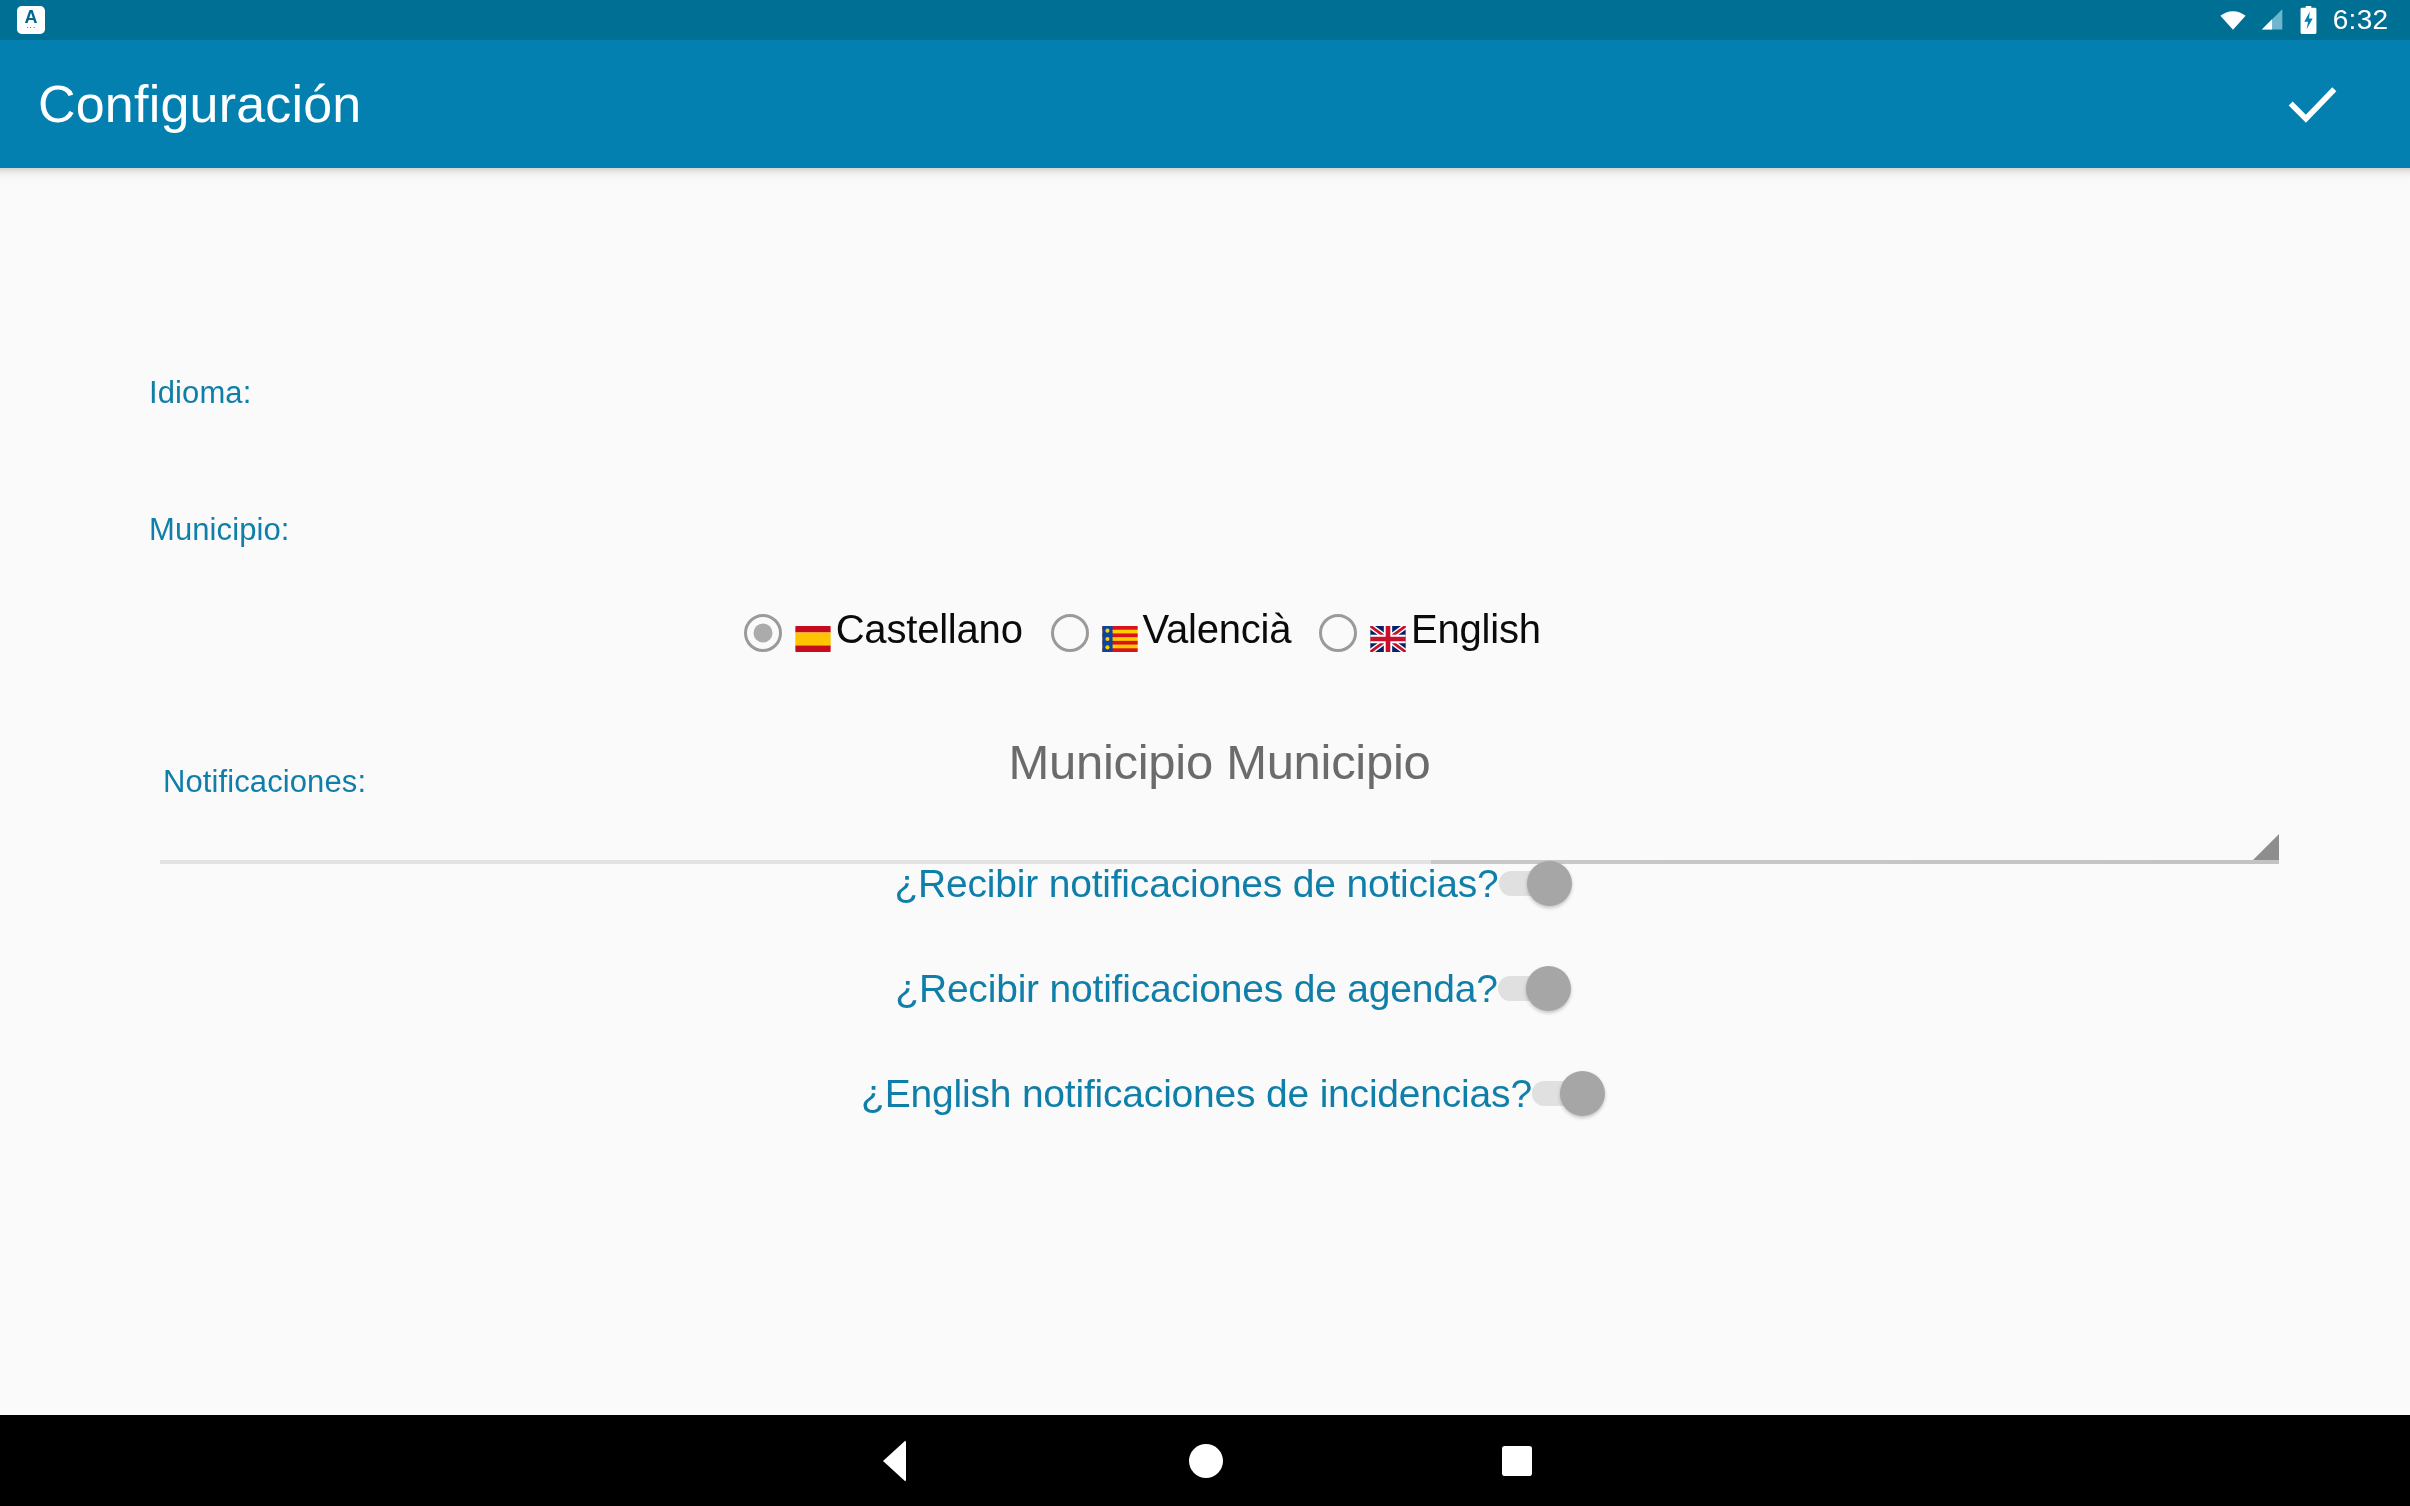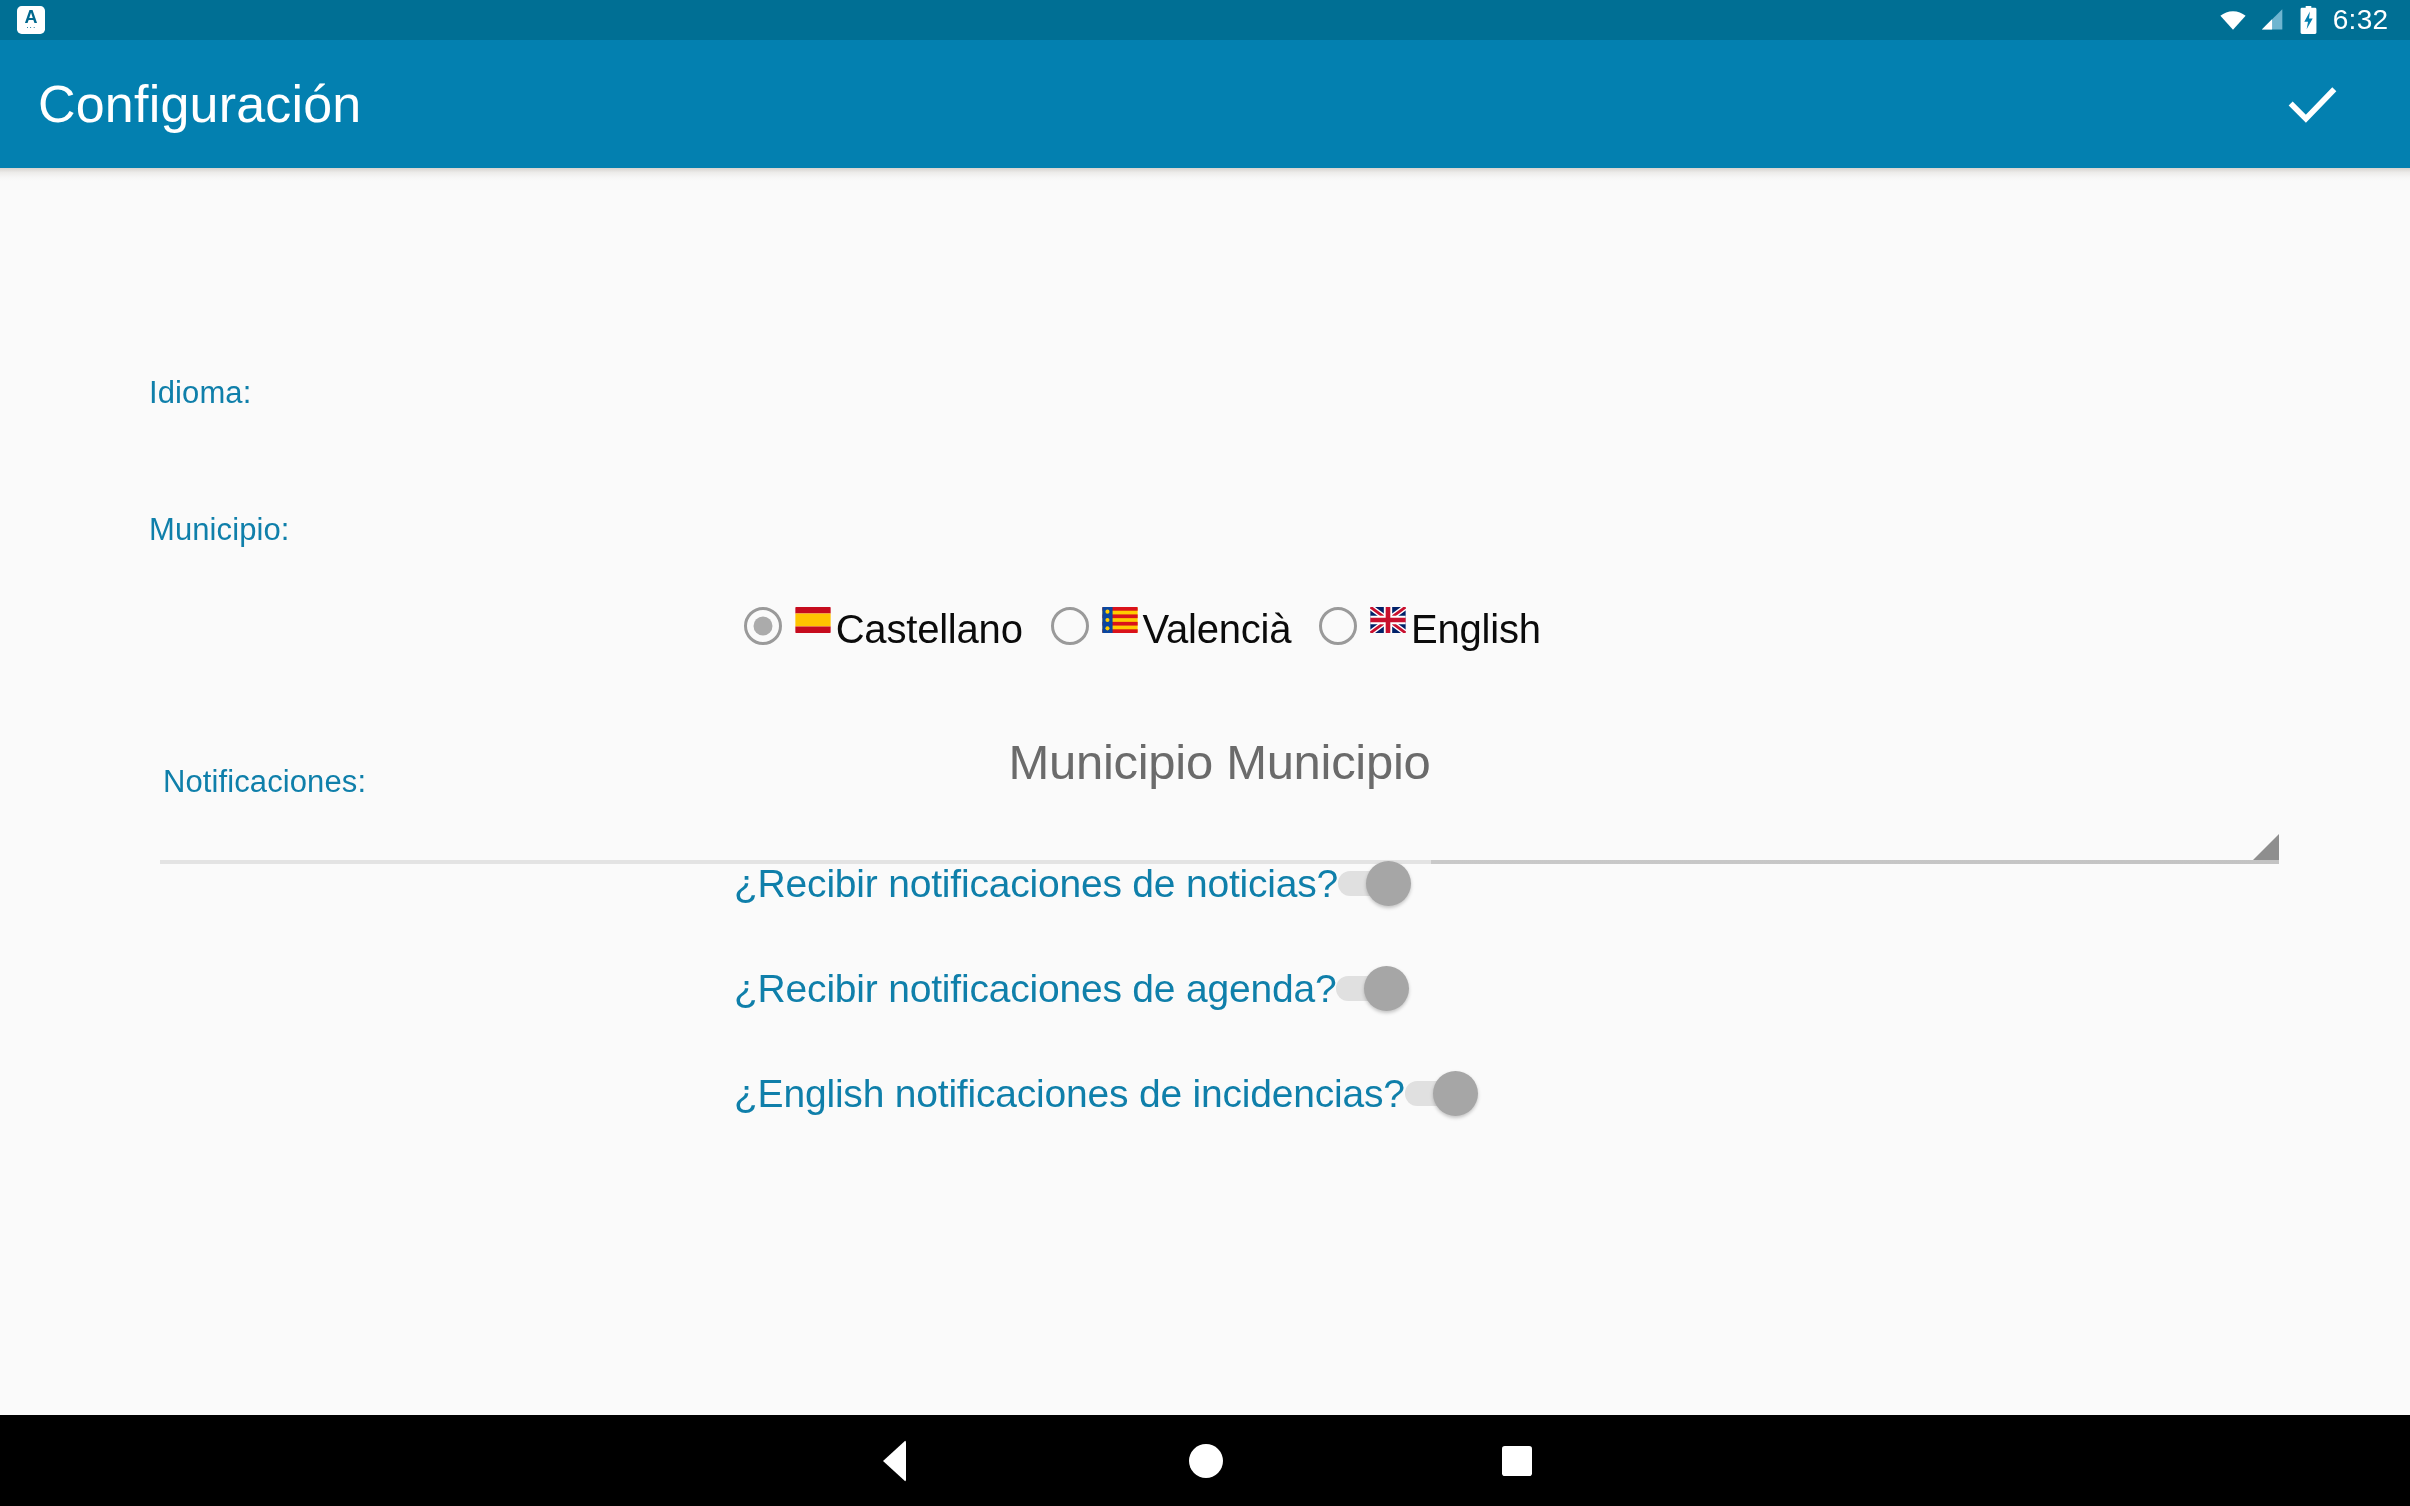--- a/index.html
+++ b/index.html
@@ -138,21 +138,21 @@
   .lang-row {
     position: absolute;
     left: 744px;
     top: 426px;
     display: flex;
     align-items: center;
     gap: 0px;
   }
   .lang-option {
     display: flex;
-    align-items: flex-start;
+    align-items: flex-end;
     cursor: pointer;
     margin-right: 28px;
   }
   .lang-option:last-child { margin-right: 8px; }
 
   .radio {
     width: 38px; height: 38px;
     border-radius: 50%;
     border: 3.8px solid #9a9a9a;
     position: relative;
@@ -224,21 +224,21 @@
     position: absolute;
     left: 734px;
     top: 650px;
     width: 998px;
   }
   .notif-row {
     position: relative;
     height: 105px;
     display: flex;
     align-items: center;
-    justify-content: flex-start;
+    justify-content: center;
   }
   .notif-label {
     font-size: 39px;
     color: #0f7faa;
     font-weight: 400;
     letter-spacing: -0.2px;
     white-space: nowrap;
   }
 
   .switch {

